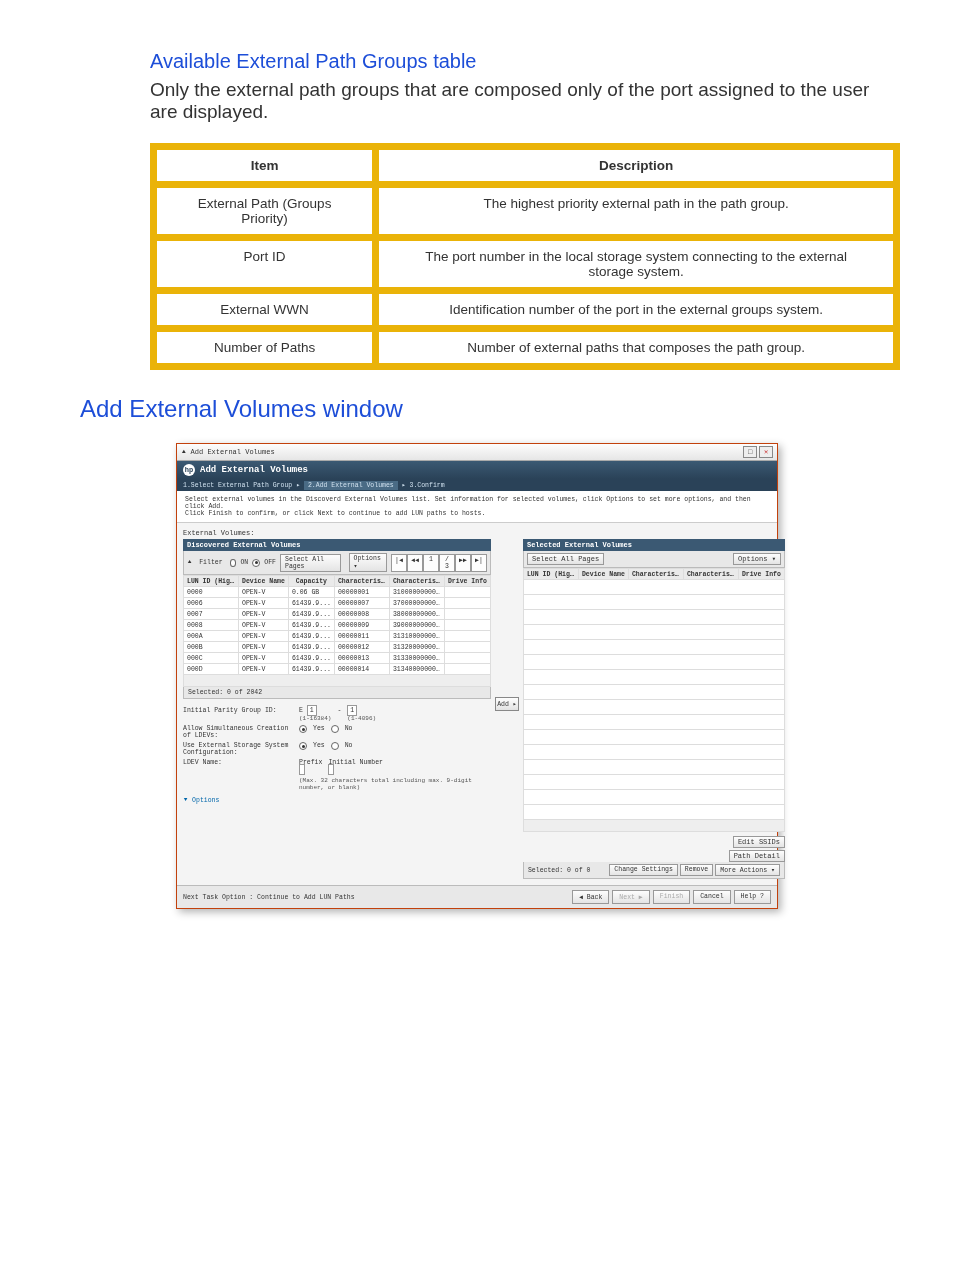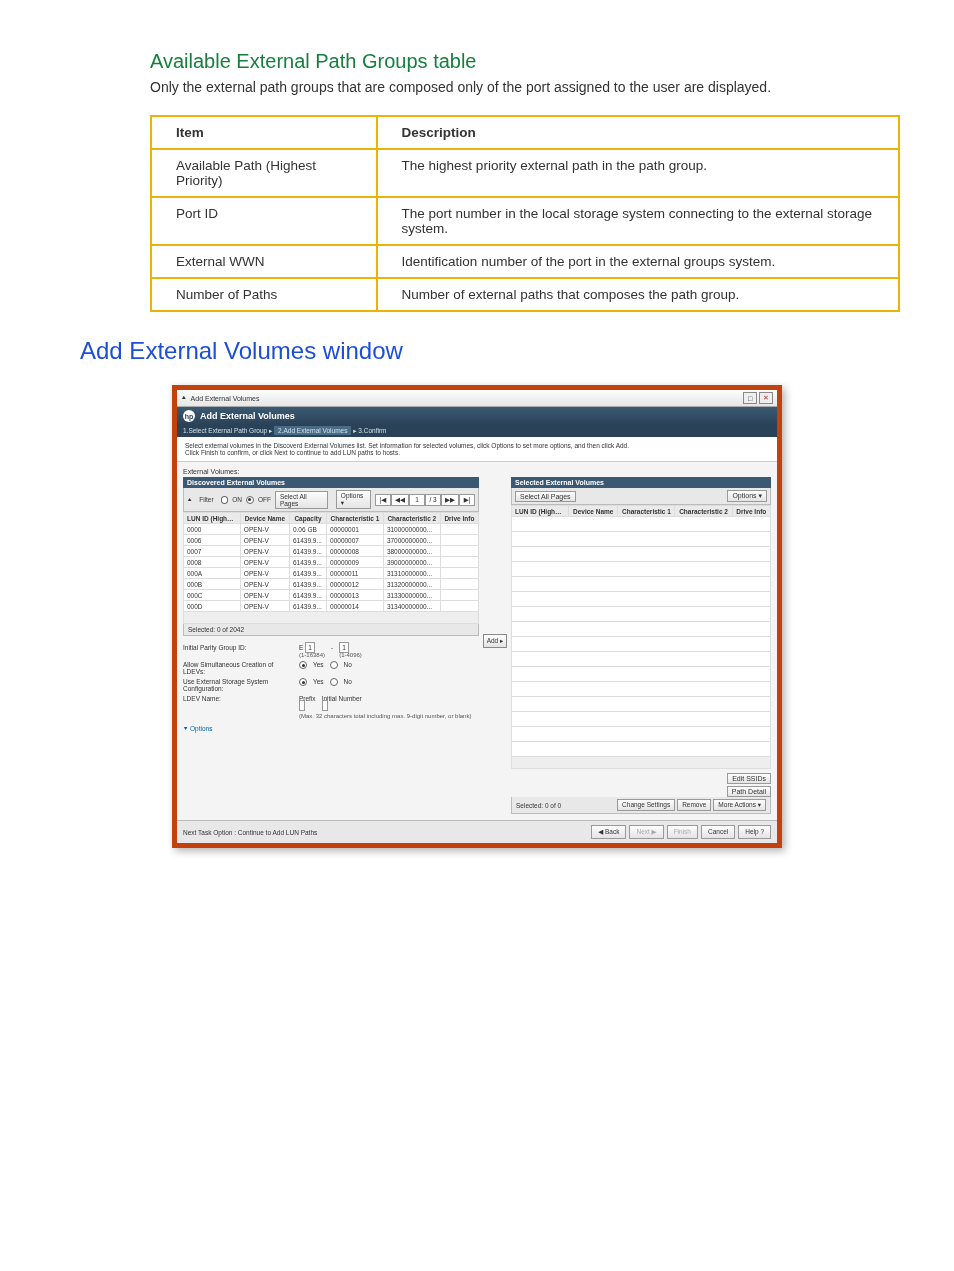--- a/index.html
+++ b/index.html
@@ -6,57 +6,58 @@
     margin: 0;
     padding: 40px 80px;
     font-family: Arial, Helvetica, sans-serif;
     color: #333;
     width: 954px;
     box-sizing: border-box;
   }
   h2.section-title {
     font-size: 20px;
     font-weight: normal;
-    color: #15803d;
+    color: #1d4ed8;
     margin: 10px 0 6px 70px;
   }
   p.section-desc {
-    font-size: 14px;
+    font-size: 19px;
     color: #333;
     margin: 0 0 20px 70px;
   }
   table.desc-table {
     border-collapse: collapse;
     width: 750px;
     margin: 10px 0 25px 70px;
     font-size: 13.5px;
   }
   table.desc-table th, table.desc-table td {
-    border: 2px solid #eab308;
+    border: 7px solid #eab308;
     padding: 8px 24px;
-    text-align: left;
+    text-align: center;
     vertical-align: top;
   }
   table.desc-table th {
     background: #fff;
     font-weight: bold;
   }
   h1.window-title {
     font-size: 24px;
     font-weight: normal;
     color: #1d4ed8;
     margin: 20px 0 20px 0;
   }
   .screenshot {
     width: 600px;
     margin: 4px auto;
-    border: 5px solid #c2410c;
+    border: 1px solid #c2410c;
     box-shadow: 3px 3px 8px rgba(0,0,0,0.3);
     font-size: 7px;
     background: #f4f4f4;
+    font-family: Liberation Mono, monospace;
   }
   .ss-titlebar {
     background: linear-gradient(#fdfdfd, #e6e6e6);
     display: flex;
     justify-content: space-between;
     align-items: center;
     padding: 2px 4px;
     border-bottom: 1px solid #aaa;
   }
   .ss-titlebar .left { display: flex; align-items: center; gap: 4px; }
@@ -280,21 +281,21 @@
 
 <table class="desc-table">
   <thead>
     <tr>
       <th>Item</th>
       <th>Description</th>
     </tr>
   </thead>
   <tbody id="desc-table-body">
       <tr>
-        <td>Available Path (Highest Priority)</td>
+        <td>External Path (Groups Priority)</td>
         <td>The highest priority external path in the path group.</td>
       </tr>
       <tr>
         <td>Port ID</td>
         <td>The port number in the local storage system connecting to the external storage system.</td>
       </tr>
       <tr>
         <td>External WWN</td>
         <td>Identification number of the port in the external groups system.</td>
       </tr>

